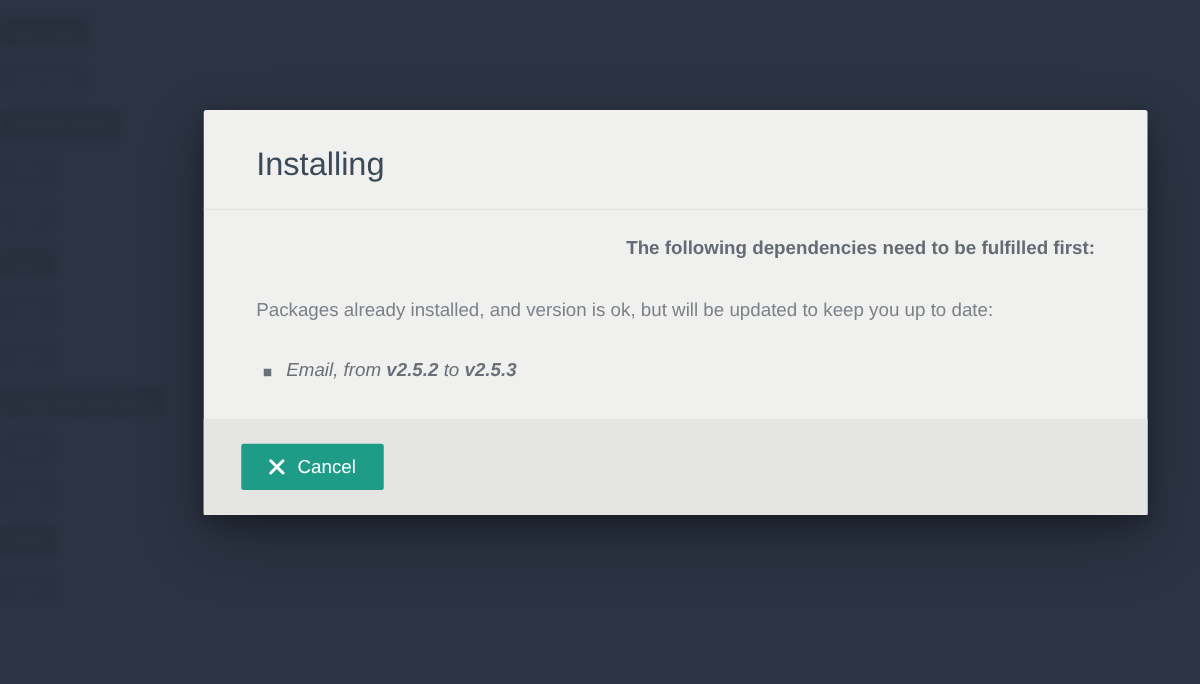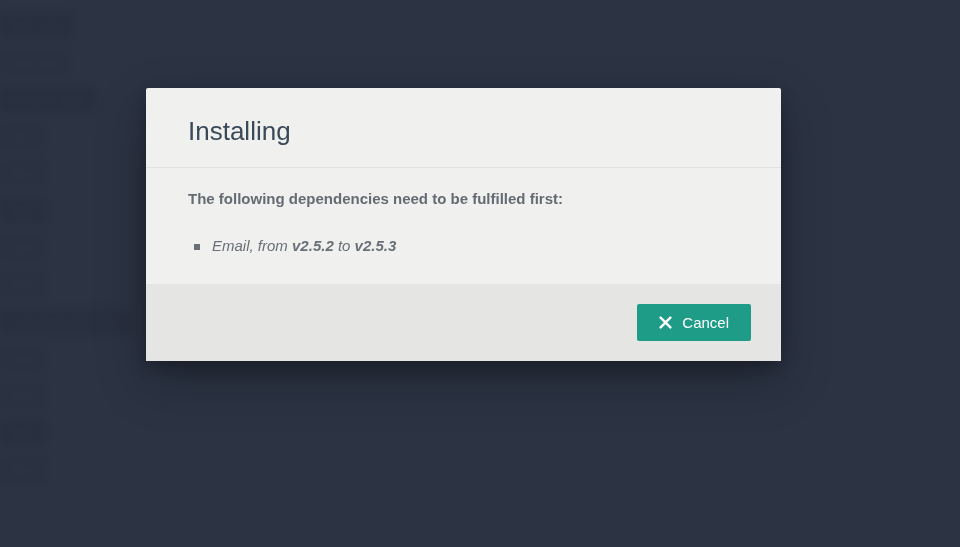--- a/index.html
+++ b/index.html
@@ -36,23 +36,23 @@
       width: fit-content;
       border-radius: 2px;
     }
     
     .bg-item.darker {
       background: rgba(0,0,0,0.3);
     }
     
     .modal {
       position: absolute;
-      left: 146px;
+      left: 163px;
       top: 88px;
-      width: 635px;
+      width: 755px;
       background: #f0f0ef;
       border-radius: 2px;
       box-shadow: 0 20px 50px rgba(0,0,0,0.3), 0 5px 15px rgba(0,0,0,0.25);
     }
     
     .modal-header {
       padding: 28px 42px 20px 42px;
       border-bottom: 1px solid #e2e2e0;
     }
     
@@ -64,20 +64,21 @@
     
     .modal-body {
       padding: 22px 42px 30px 42px;
     }
     
     .dependencies-heading {
       font-size: 15px;
       font-weight: 700;
       color: #656b73;
       margin-bottom: 30px;
+      text-align: right;
     }
     
     .description-text {
       font-size: 15px;
       color: #7c8289;
       line-height: 1.65;
       margin-bottom: 26px;
     }
     
     .package-list {
@@ -104,21 +105,21 @@
     }
     
     .package-list li .bold {
       font-weight: 700;
     }
     
     .modal-footer {
       background: #e5e5e3;
       padding: 20px 30px;
       display: flex;
-      justify-content: flex-end;
+      justify-content: flex-start;
       gap: 10px;
     }
     
     .btn {
       border: none;
       padding: 10px 22px;
       font-size: 15px;
       color: #fff;
       cursor: pointer;
       border-radius: 2px;
@@ -167,20 +168,21 @@
 </div>
 
 <div class="modal">
   <div class="modal-header">
     <h2 class="modal-title">Installing</h2>
   </div>
 
   <div class="modal-body">
     <p class="dependencies-heading">The following dependencies need to be fulfilled first:</p>
 
+    <p class="description-text">Packages already installed, and version is ok, but will be updated to keep you up to date:</p>
 
     <ul class="package-list">
       <li>
         <span>Email</span><span>, from </span><span class="bold">v2.5.2</span><span> to </span><span class="bold">v2.5.3</span>
       </li>
     </ul>
   </div>
 
   <div class="modal-footer">
     <button class="btn btn-cancel">

